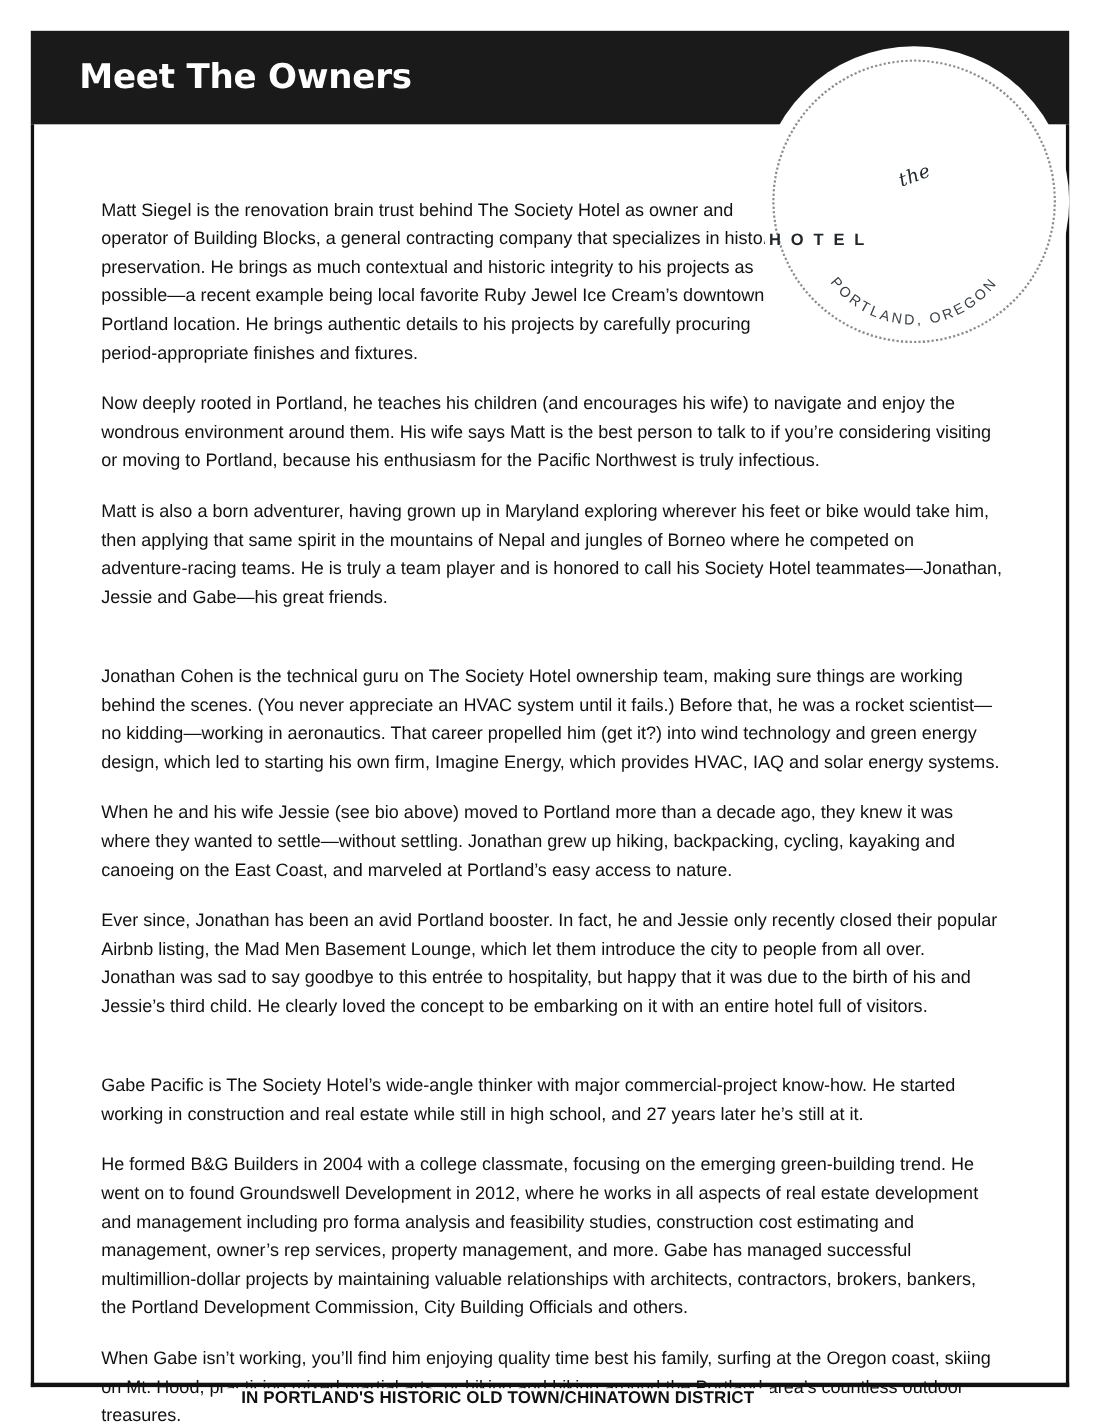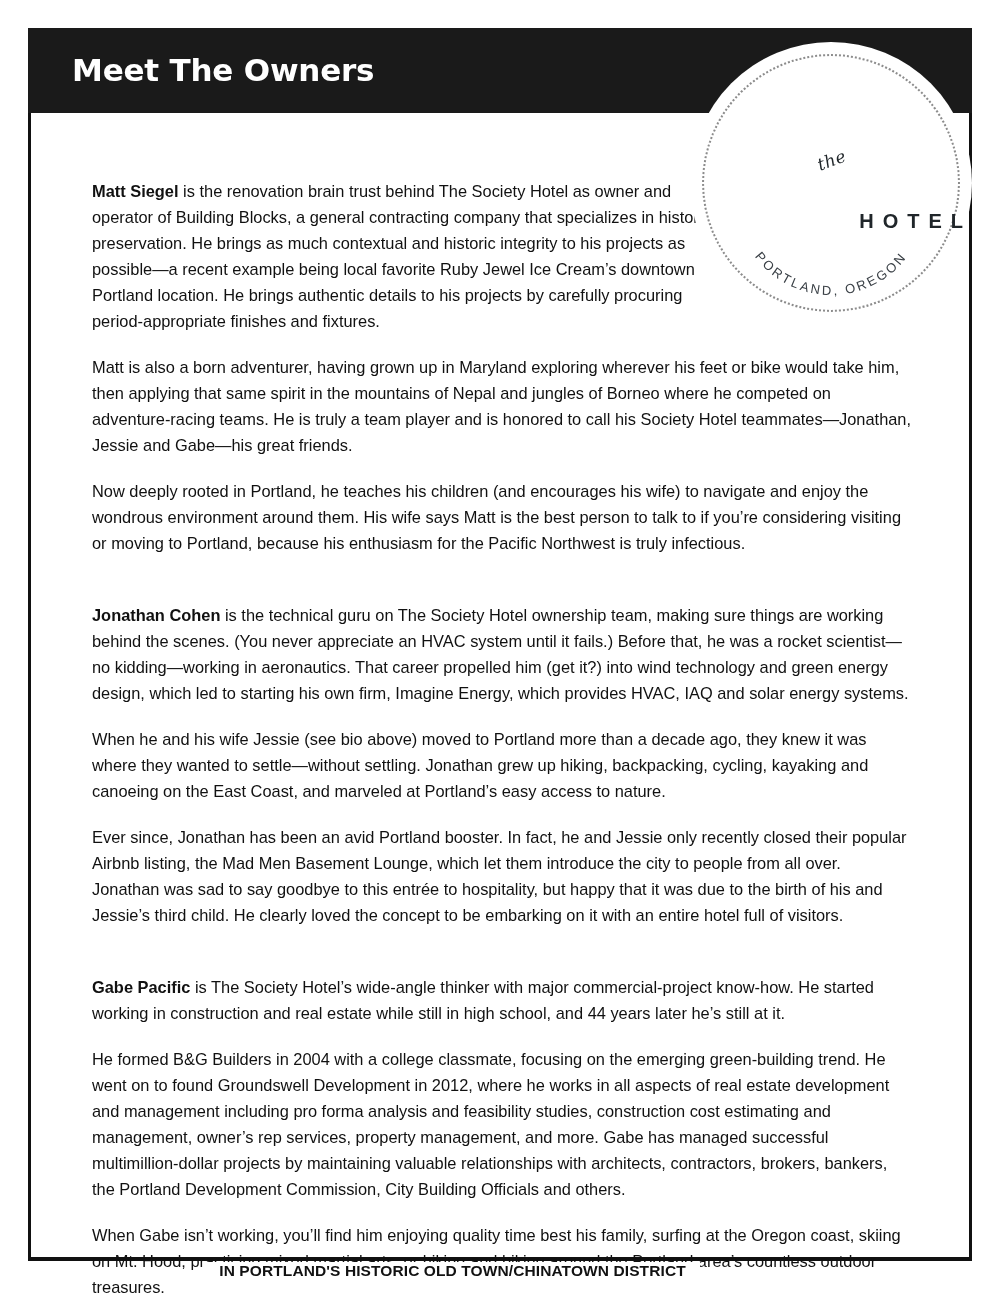--- a/index.html
+++ b/index.html
@@ -108,24 +108,24 @@
     font-style: italic;
     font-weight: bold;
     font-size: 61px;
     line-height: 0.95;
     color: #20262a;
     letter-spacing: -1px;
   }
   .logo-hotel {
     position: absolute;
     left: 0; right: 0; top: 168px;
-    text-align: right;
-    font-family: "Liberation Sans", sans-serif;
-    font-weight: bold;
-    font-size: 20px;
+    text-align: left;
+    font-family: "Liberation Sans", sans-serif;
+    font-weight: bold;
+    font-size: 15px;
     letter-spacing: 9px;
     text-indent: 9px;
     color: #20262a;
   }
   .logo-arc {
     position: absolute;
     left: 0; top: 0;
     width: 282px; height: 282px;
     overflow: visible;
   }
@@ -145,21 +145,21 @@
   p.body {
     margin: 0 0 20px 0;
     font-family: "Liberation Sans", sans-serif;
     font-size: 16.4px;
     line-height: 26px;
     color: #111111;
     text-align: left;
   }
   p.body.narrow { width: 620px; }
   p.section-gap { margin-top: 46px; }
-  .lead-name { font-weight: bold; }
+  .lead-name { font-weight: normal; }
 
   
   .footer {
     position: absolute;
     left: 28px; bottom: 16px;
     width: 849px; height: 20px;
     display: flex;
     align-items: center;
     justify-content: center;
     z-index: 4;
@@ -203,28 +203,28 @@
         <text>
           <textPath href="#arcpath" startOffset="50%" text-anchor="middle">PORTLAND, OREGON</textPath>
         </text>
       </svg>
     </div>
   </div>
 
   <div class="content">
 
     <p class="body narrow"><span class="lead-name">Matt Siegel</span><span> is the renovation brain trust behind The Society Hotel as owner and operator of Building Blocks, a general contracting company that specializes in historic preservation. He brings as much contextual and historic integrity to his projects as possible—a recent example being local favorite Ruby Jewel Ice Cream’s downtown Portland location. He brings authentic details to his projects by carefully procuring period-appropriate finishes and fixtures.</span></p>
+    <p class="body">Now deeply rooted in Portland, he teaches his children (and encourages his wife) to navigate and enjoy the wondrous environment around them. His wife says Matt is the best person to talk to if you’re considering visiting or moving to Portland, because his enthusiasm for the Pacific Northwest is truly infectious.</p>
     <p class="body">Matt is also a born adventurer, having grown up in Maryland exploring wherever his feet or bike would take him, then applying that same spirit in the mountains of Nepal and jungles of Borneo where he competed on adventure-racing teams. He is truly a team player and is honored to call his Society Hotel teammates—Jonathan, Jessie and Gabe—his great friends.</p>
-    <p class="body">Now deeply rooted in Portland, he teaches his children (and encourages his wife) to navigate and enjoy the wondrous environment around them. His wife says Matt is the best person to talk to if you’re considering visiting or moving to Portland, because his enthusiasm for the Pacific Northwest is truly infectious.</p>
 
     <p class="body section-gap"><span class="lead-name">Jonathan Cohen</span><span> is the technical guru on The Society Hotel ownership team, making sure things are working behind the scenes. (You never appreciate an HVAC system until it fails.) Before that, he was a rocket scientist—no kidding—working in aeronautics. That career propelled him (get it?) into wind technology and green energy design, which led to starting his own firm, Imagine Energy, which provides HVAC, IAQ and solar energy systems.</span></p>
     <p class="body">When he and his wife Jessie (see bio above) moved to Portland more than a decade ago, they knew it was where they wanted to settle—without settling. Jonathan grew up hiking, backpacking, cycling, kayaking and canoeing on the East Coast, and marveled at Portland’s easy access to nature.</p>
     <p class="body">Ever since, Jonathan has been an avid Portland booster. In fact, he and Jessie only recently closed their popular Airbnb listing, the Mad Men Basement Lounge, which let them introduce the city to people from all over. Jonathan was sad to say goodbye to this entrée to hospitality, but happy that it was due to the birth of his and Jessie’s third child. He clearly loved the concept to be embarking on it with an entire hotel full of visitors.</p>
 
-    <p class="body section-gap"><span class="lead-name">Gabe Pacific</span><span> is The Society Hotel’s wide-angle thinker with major commercial-project know-how. He started working in construction and real estate while still in high school, and 44 years later he’s still at it.</span></p>
+    <p class="body section-gap"><span class="lead-name">Gabe Pacific</span><span> is The Society Hotel’s wide-angle thinker with major commercial-project know-how. He started working in construction and real estate while still in high school, and 27 years later he’s still at it.</span></p>
     <p class="body">He formed B&amp;G Builders in 2004 with a college classmate, focusing on the emerging green-building trend. He went on to found Groundswell Development in 2012, where he works in all aspects of real estate development and management including pro forma analysis and feasibility studies, construction cost estimating and management, owner’s rep services, property management, and more. Gabe has managed successful multimillion-dollar projects by maintaining valuable relationships with architects, contractors, brokers, bankers, the Portland Development Commission, City Building Officials and others.</p>
     <p class="body">When Gabe isn’t working, you’ll find him enjoying quality time best his family, surfing at the Oregon coast, skiing on Mt. Hood, practicing mixed martial arts, or hiking and biking around the Portland area’s countless outdoor treasures.</p>
   </div>
 
 </div>
 
 <div class="footer">
   <span class="footer-text">IN PORTLAND'S HISTORIC OLD TOWN/CHINATOWN DISTRICT</span>
 </div>
 

